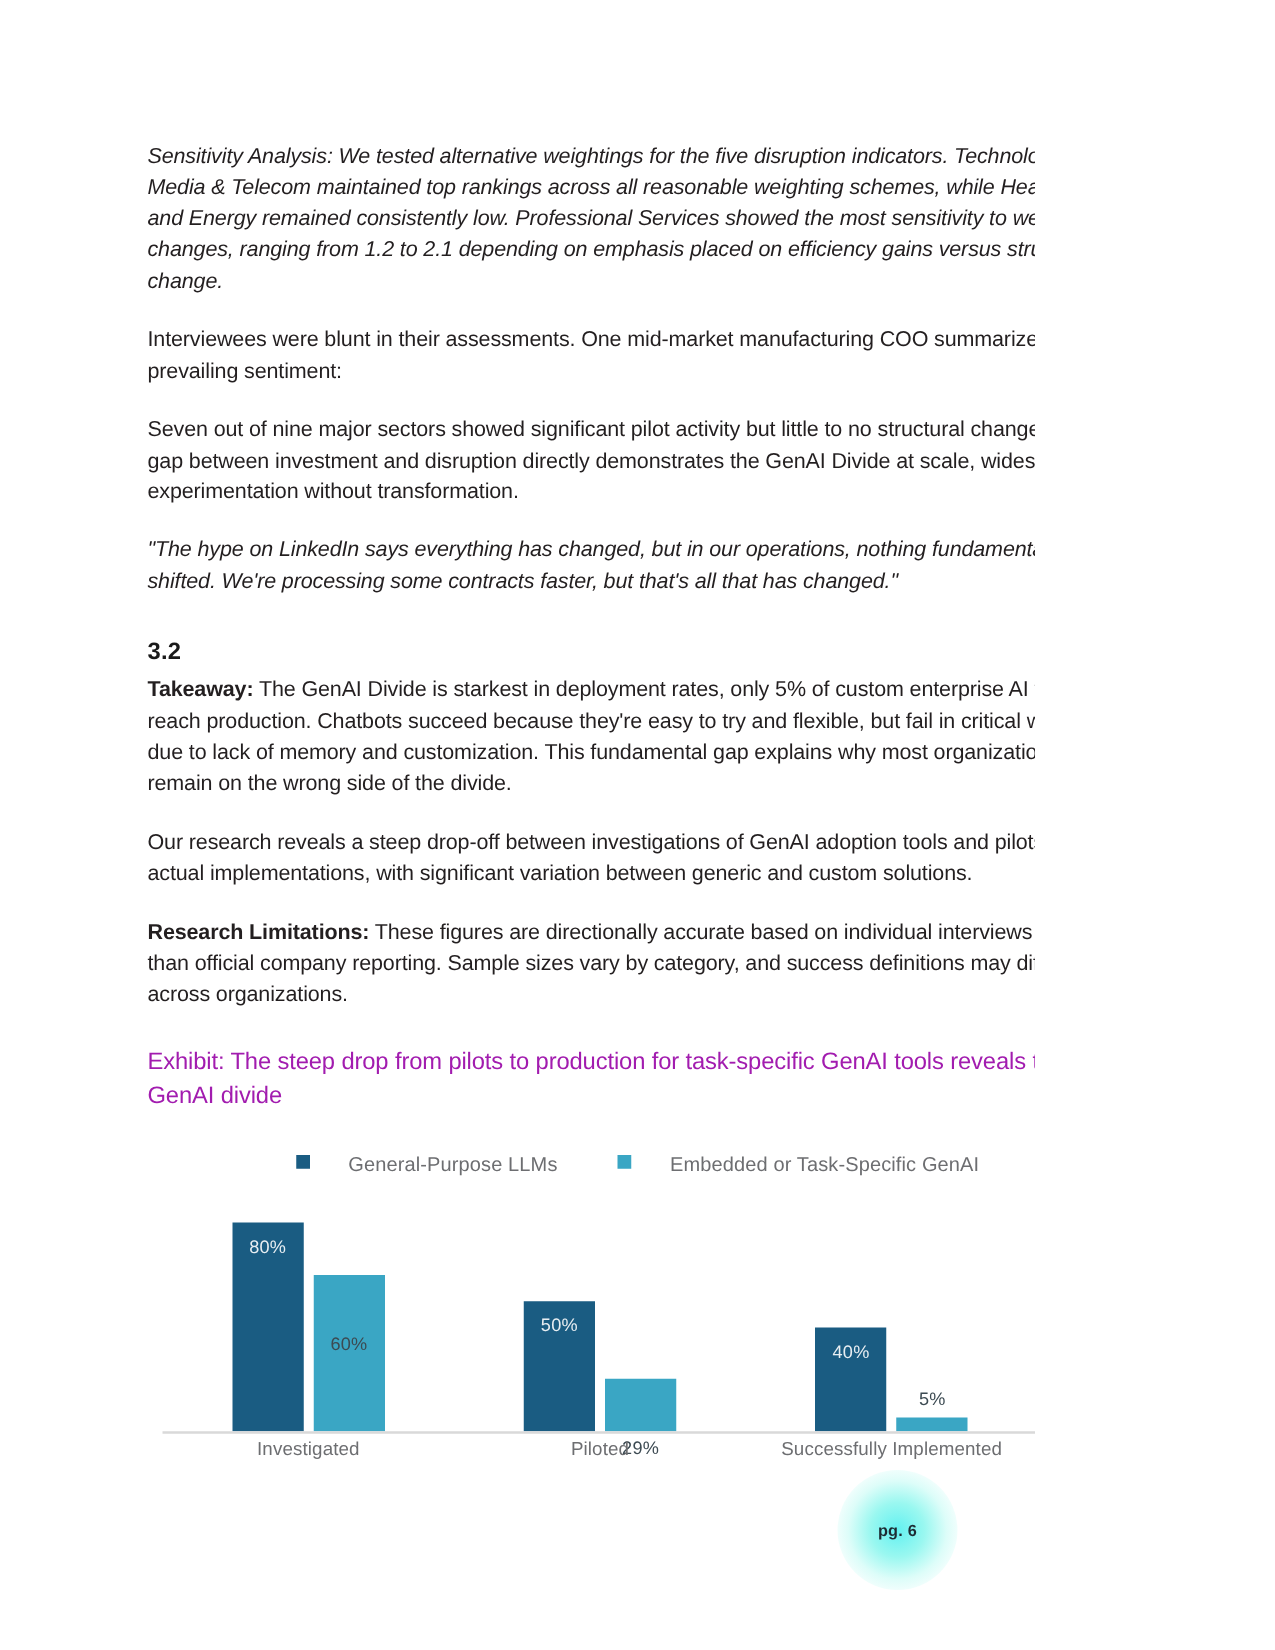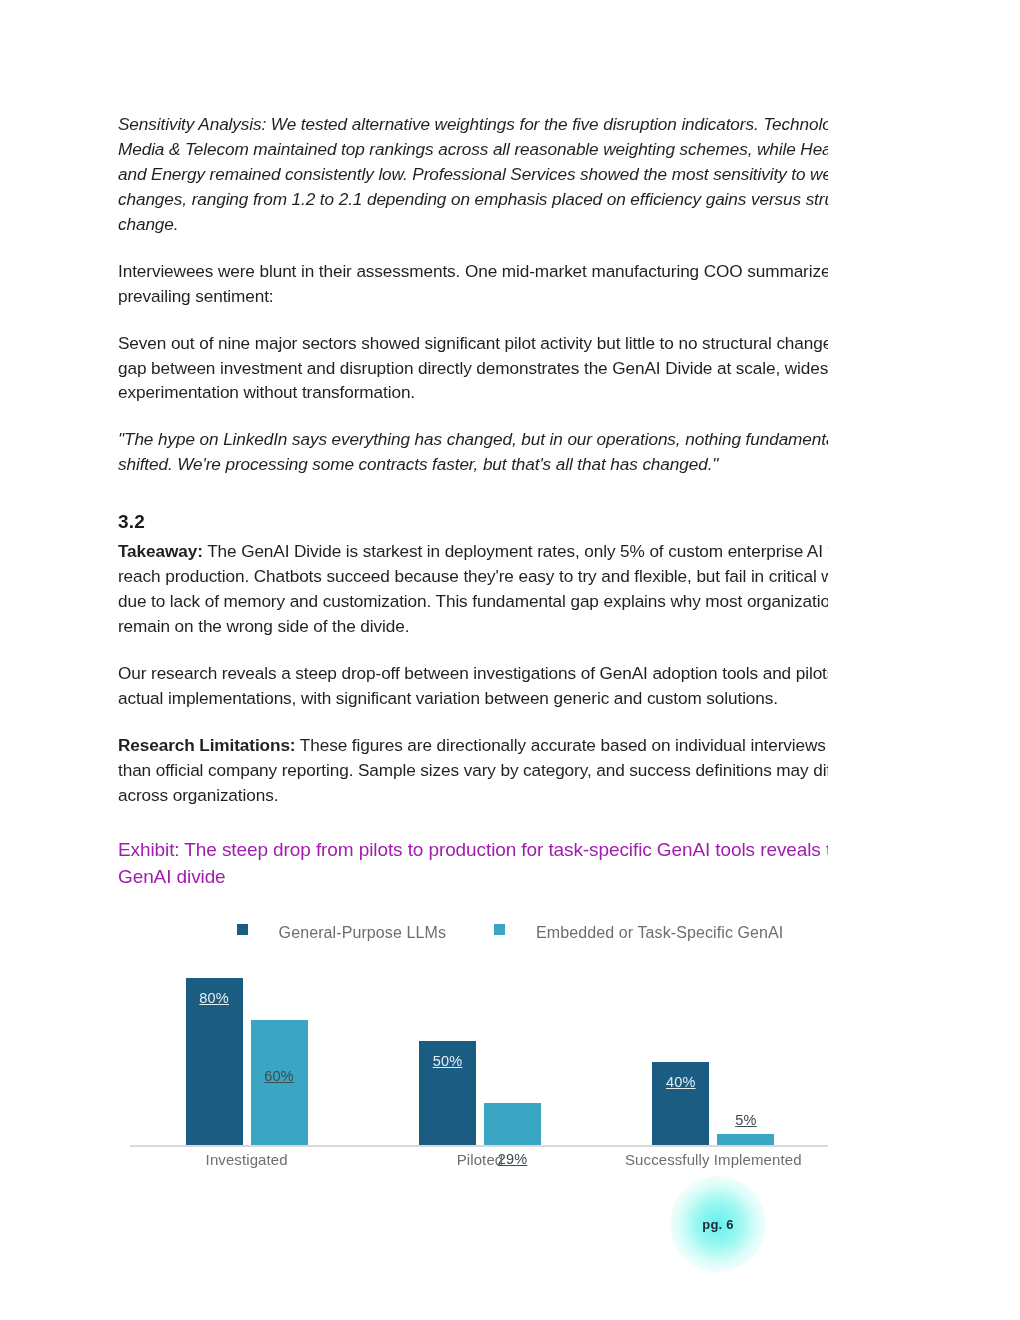--- a/index.html
+++ b/index.html
@@ -144,21 +144,20 @@
   }
   .bar-label {
     position: absolute;
     left: 0;
     right: 0;
     text-align: center;
     font-size: 14.5px;
     color: #e8eef2;
     top: 12px;
     letter-spacing: 0.2px;
-    text-decoration: underline;
   }
   .bar-label.dark-text {
     color: #3c4a52;
     margin-top: 36px;
   }
   .bar-label.outside {
     top: -22px;
     color: #3c4a52;
   }
   .x-labels {

